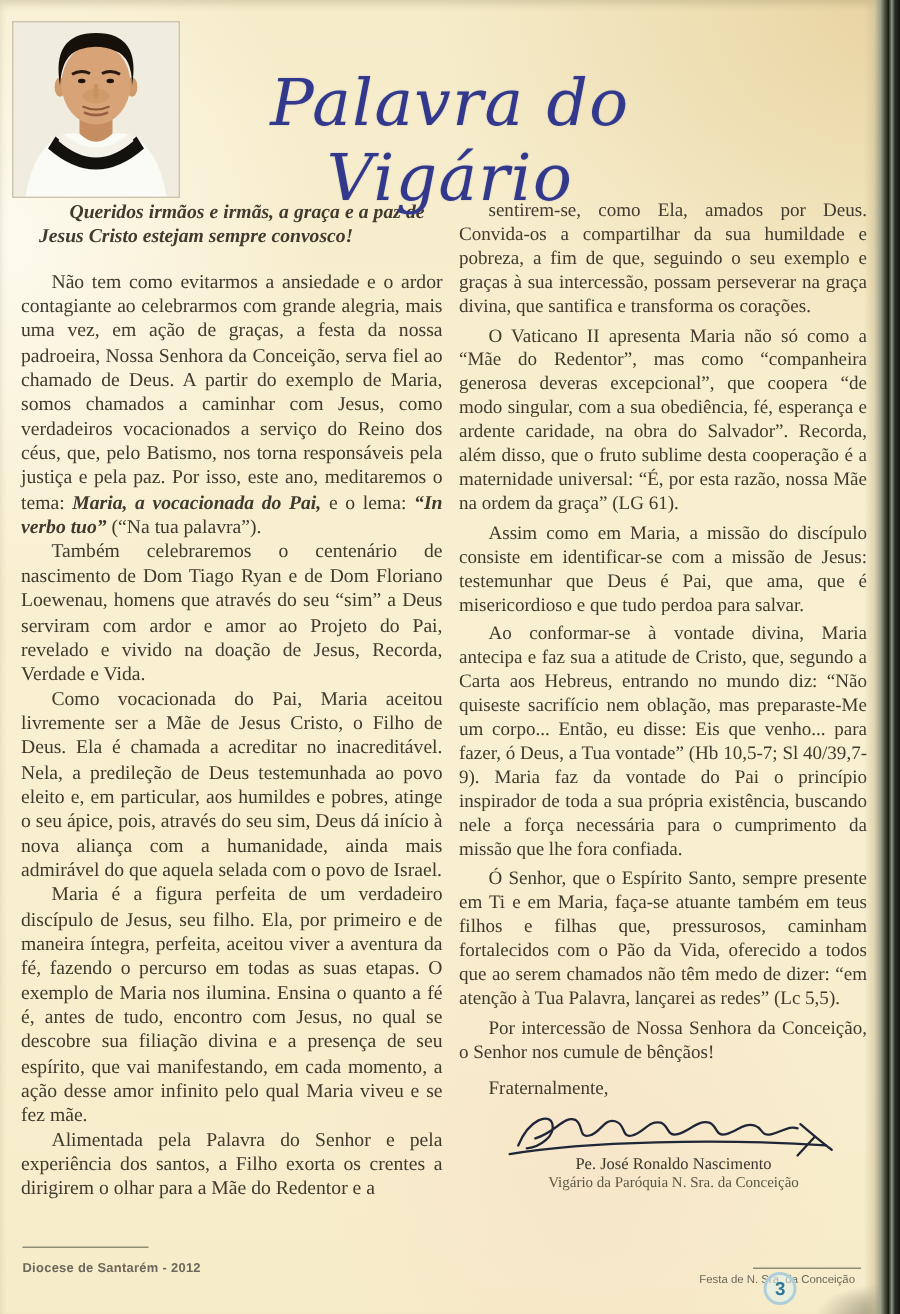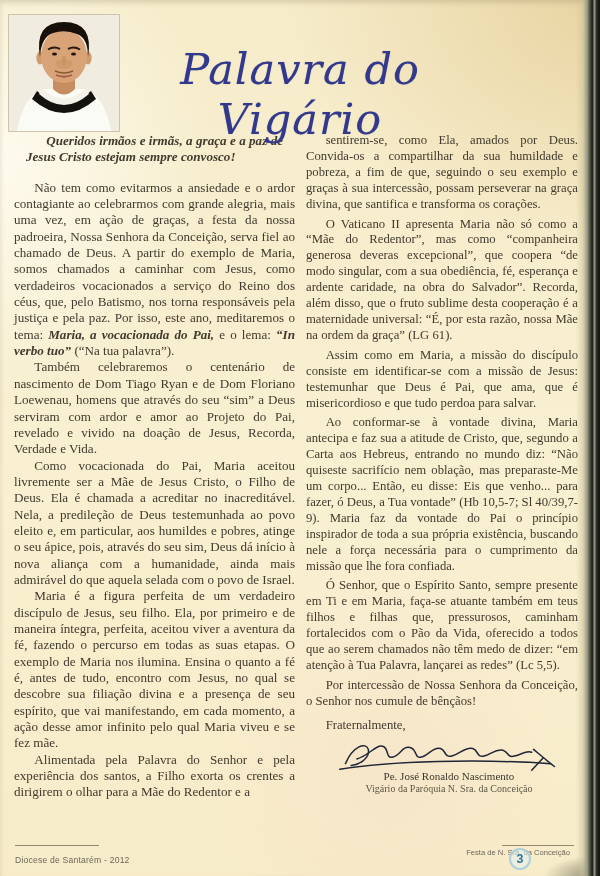--- a/index.html
+++ b/index.html
@@ -45,21 +45,21 @@
   .greeting { font-weight:bold; font-style:italic; margin:0 12px 14px; text-indent:1.55em; }
   .closing { margin:8px 0 4px; text-indent:1.55em; }
 
   .signature-block { margin-top:2px; margin-left:14px; text-align:center; }
   .sig-svg { display:block; margin:0 auto -7px; }
   .sig-name { font-size:11px; color:#3b3830; line-height:15px; }
   .sig-role { font-size:10px; color:#5a5644; line-height:9px; }
 
   .footer { position:absolute; left:0; right:0; bottom:0; height:34px; z-index:6;
     font-family:"Liberation Sans","DejaVu Sans",sans-serif; }
-  .footer-left { position:absolute; left:15px; bottom:9px; }
+  .footer-left { position:absolute; left:15px; bottom:23px;font-weight:bold; }
   .footer-left .f-rule { width:84px; border-top:1px solid #8f8b74; margin-bottom:3px; }
   .footer-left .f-text { font-size:8.6px; color:#6b675a; letter-spacing:.2px; }
   .footer-right { position:absolute; right:26px; bottom:6px; }
   .footer-right .f-rule { width:72px; border-top:1px solid #8f8b74; margin-left:auto; margin-bottom:2px; }
   .fr-row { display:flex; align-items:center; justify-content:flex-end;flex-direction:column; }
   .footer-right .f-text { font-size:7.6px; color:#6b675a; margin-right:4px; }
   .pagenum {
     width:18px; height:18px; margin-top:-9px; border-radius:50%;
     border:2px solid #aecfda; background:rgba(226,242,240,.55);
     color:#2e7695; font-size:12.5px; font-weight:bold;

